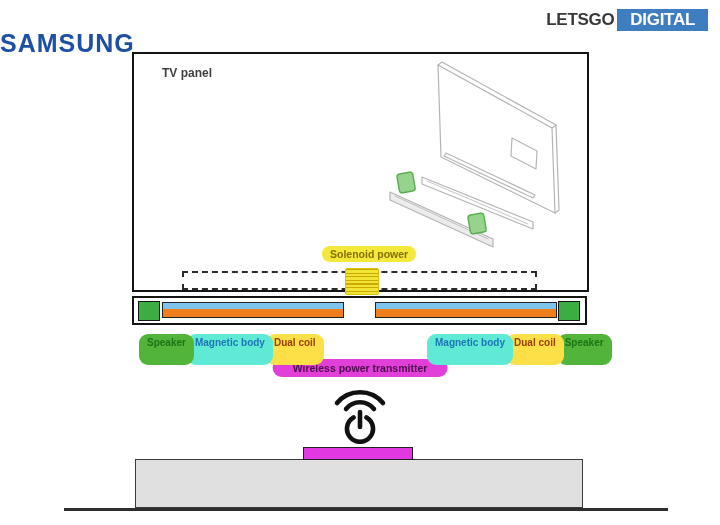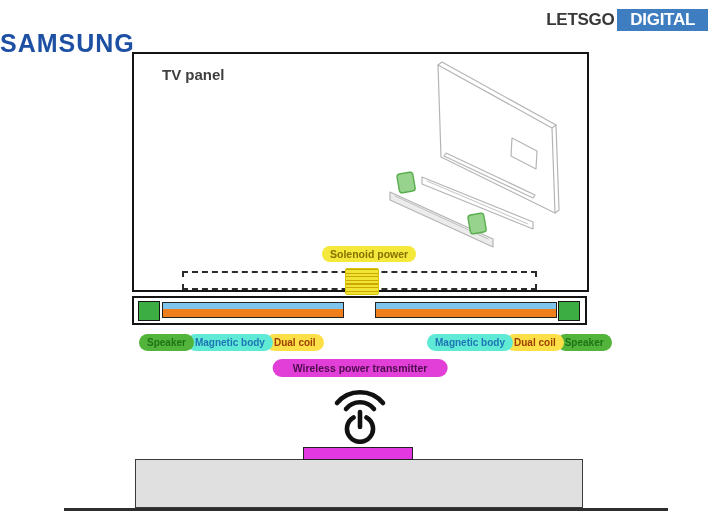--- a/index.html
+++ b/index.html
@@ -21,36 +21,36 @@
     font-weight:800;font-size:17px;letter-spacing:-0.3px;margin-left:24px;
   }
   .letsgo-left{color:#383838;}
   .letsgo-right{background:#3f7dc1;color:#ffffff;padding:1px 13px;margin-left:3px;}
   
   .tv-panel{
     position:absolute;left:132px;top:52px;width:453px;height:236px;
     border:2.5px solid #141414;background:#ffffff;
   }
   .tv-panel-label{
-    position:absolute;left:162px;top:66px;font-size:15px;font-weight:600;color:#3f3f3f;
+    position:absolute;left:162px;top:66px;font-size:12px;font-weight:600;color:#3f3f3f;
   }
   .sketch{position:absolute;left:385px;top:57px;}
   
   .dashed-rect{
     position:absolute;left:182px;top:271px;width:351px;height:15px;
     border:2px dashed #2b2b2b;background:transparent;
   }
   .coil-block{
     position:absolute;left:345px;top:268px;width:32px;height:25px;border-radius:2px;
     background:repeating-linear-gradient(180deg,#caa900 0 1.2px,#f2e435 1.2px 3.6px);
     border:1px solid #d8c400;z-index:3;
   }
   
   .pill{
-    display:inline-block;height:17px;line-height:17px;padding:0 8px;border-radius:9px;
+    display:inline-block;height:31px;line-height:17px;padding:0 8px;border-radius:9px;
     font-size:10px;font-weight:bold;white-space:nowrap;position:relative;
   }
   .pill+.pill{margin-left:-7px;}
   .legend-group{position:absolute;top:334px;display:flex;}
   .legend-group .pill:nth-child(1){z-index:3;}
   .legend-group .pill:nth-child(2){z-index:2;}
   .legend-group .pill:nth-child(3){z-index:1;}
   .legend-left{left:139px;}
   .legend-right{left:427px;}
   .pill-green{background:#52b43a;color:#1e7316;}

